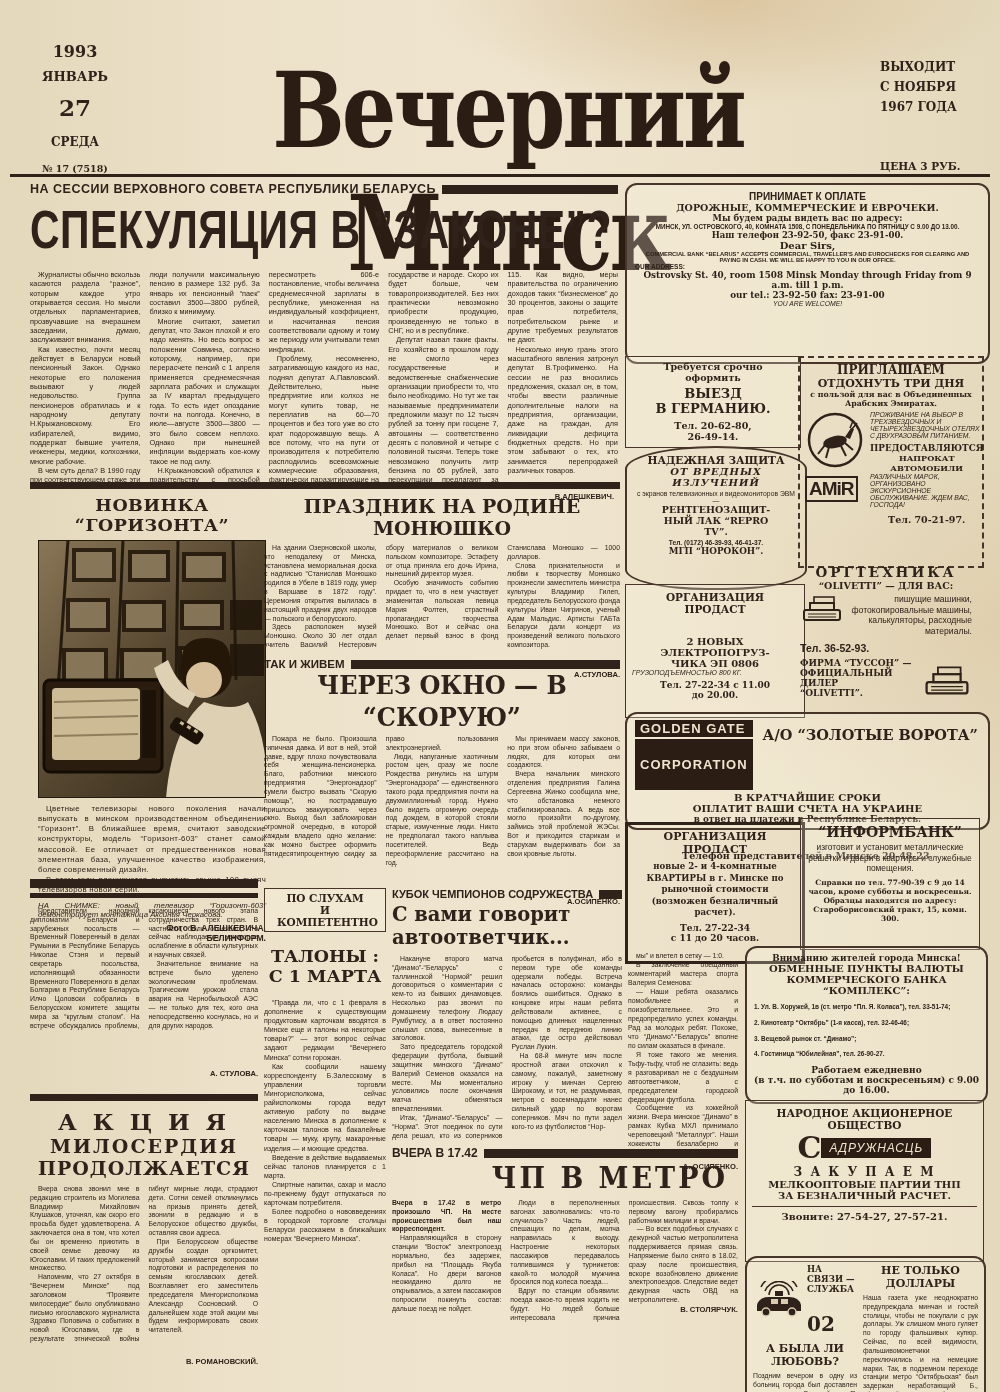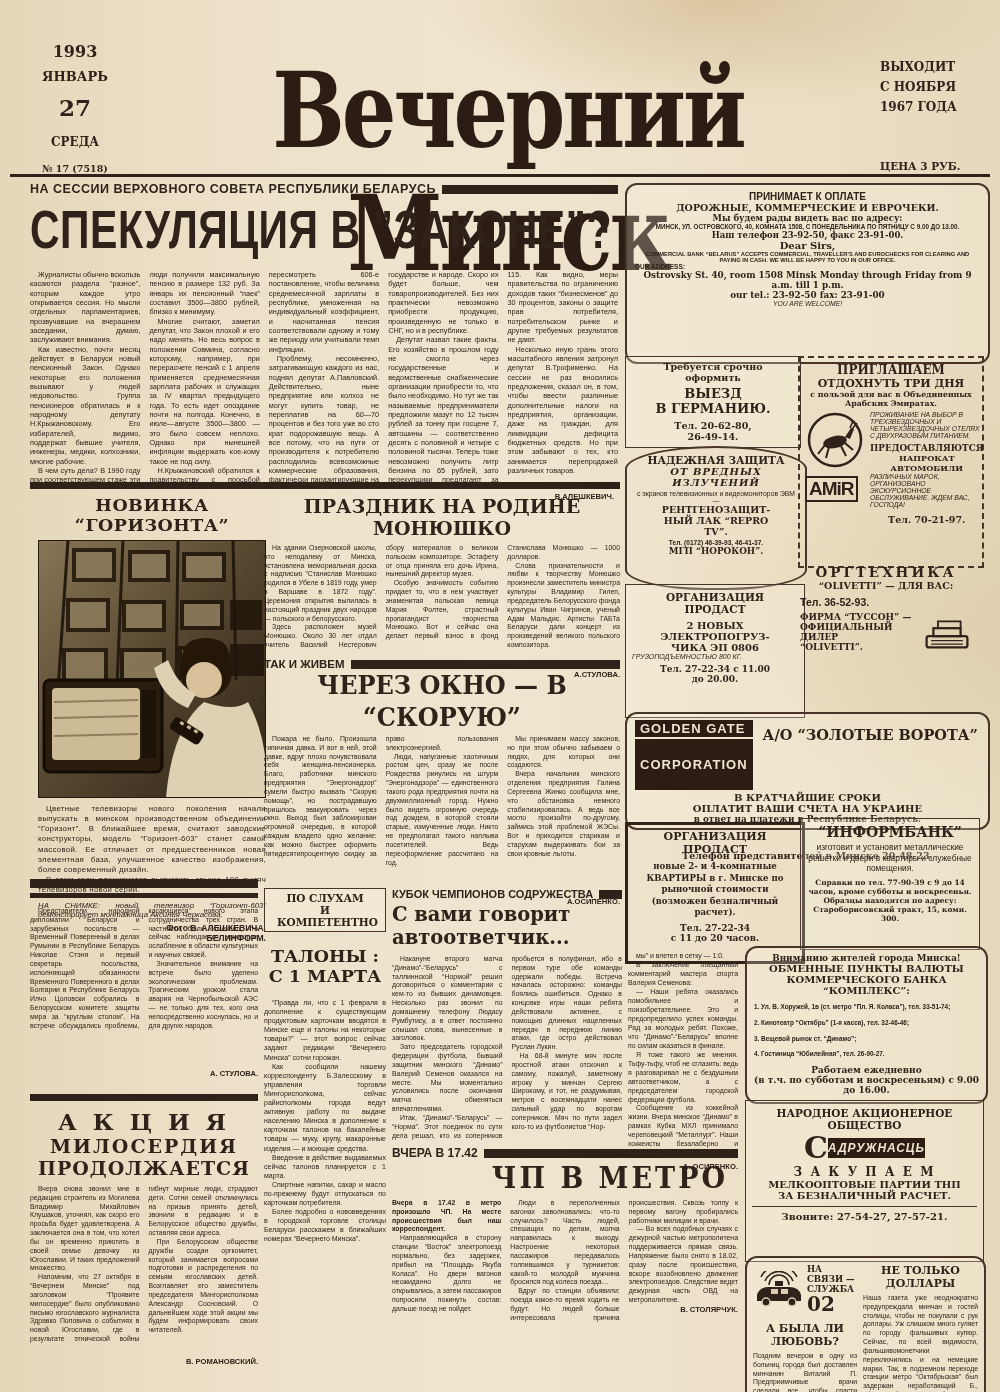--- a/index.html
+++ b/index.html
@@ -116,21 +116,21 @@
     <div class="ctr serif b" style="font-size:9.5px;">РЕНТГЕНОЗАЩИТ-</div>
     <div class="ctr serif b" style="font-size:9.5px;">НЫЙ ЛАК “REPRO</div>
     <div class="ctr serif b" style="font-size:9.5px;">TV”.</div>
     <div class="ctr b" style="font-size:6.6px;margin-top:2px;">Тел. (0172) 46-39-93, 46-41-37.</div>
     <div class="ctr serif b" style="font-size:8.8px;">МГП “НОРОКОН”.</div>
   </div>
 
   <div class="abs box" style="left:625px;top:584px;width:166px;height:120px;padding:6px;">
     <div class="ctr serif b" style="font-size:10.5px;">ОРГАНИЗАЦИЯ</div>
     <div class="ctr serif b" style="font-size:10.5px;">ПРОДАСТ</div>
-    <div class="ctr serif b" style="font-size:10px;margin-top:5px;">2 НОВЫХ</div>
+    <div class="ctr serif b" style="font-size:10px;margin-top:21px;">2 НОВЫХ</div>
     <div class="ctr serif b" style="font-size:10px;">ЭЛЕКТРОПОГРУЗ-</div>
     <div class="ctr serif b" style="font-size:10px;">ЧИКА ЭП 0806</div>
     <div style="font-size:7px;font-style:italic;">ГРУЗОПОДЪЕМНОСТЬЮ 800 КГ.</div>
     <div class="ctr serif b" style="font-size:9px;margin-top:4px;">Тел. 27-22-34 с 11.00</div>
     <div class="ctr serif b" style="font-size:9px;">до 20.00.</div>
   </div>
 
   <div class="abs dashbox" style="left:798px;top:356px;width:172px;height:198px;padding:5px;">
     <div class="ctr serif b" style="font-size:12px;">ПРИГЛАШАЕМ</div>
     <div class="ctr serif b" style="font-size:11px;">ОТДОХНУТЬ ТРИ ДНЯ</div>
@@ -156,20 +156,31 @@
         <div class="ctr serif b" style="font-size:8.2px;">НАПРОКАТ АВТОМОБИЛИ</div>
         <div style="font-size:6.8px;font-style:italic;">РАЗЛИЧНЫХ МАРОК, ОРГАНИЗОВАНО ЭКСКУРСИОННОЕ ОБСЛУЖИВАНИЕ. ЖДЕМ ВАС, ГОСПОДА!</div>
         <div class="ctr serif b" style="font-size:9.5px;margin-top:6px;">Тел. 70-21-97.</div>
       </div>
     </div>
   </div>
 
   <div class="abs" style="left:798px;top:560px;width:172px;height:144px;padding:4px 2px;">
     <div class="ctr serif b" style="font-size:13.5px;letter-spacing:3px;">ОРГТЕХНИКА</div>
     <div class="ctr serif b" style="font-size:9.5px;">“OLIVETTI” — ДЛЯ ВАС:</div>
+    <div style="display:flex;gap:4px;margin-top:3px;">
+      <span>
+        <svg width="44" height="30" viewBox="0 0 44 30">
+          <rect x="4" y="16" width="36" height="10" rx="2" fill="none" stroke="#2f221a" stroke-width="2"></rect>
+          <rect x="10" y="9" width="24" height="7" fill="none" stroke="#2f221a" stroke-width="2"></rect>
+          <path d="M14 9 L14 3 L34 3 L34 9" fill="none" stroke="#2f221a" stroke-width="1.6"></path>
+          <path d="M8 20 h28 M8 23 h28" stroke="#2f221a" stroke-width="1.2"></path>
+        </svg>
+      </span>
+      <div style="flex:1;font-size:8.6px;text-align:right;line-height:1.25;">пишущие машинки, фотокопировальные машины, калькуляторы, расходные материалы.</div>
+    </div>
     <div class="b" style="font-size:10.5px;margin-top:5px;">Тел. 36-52-93.</div>
     <div style="display:flex;gap:4px;align-items:flex-end;">
       <div style="flex:1;">
         <div class="serif b" style="font-size:9px;margin-top:4px;">ФИРМА “ТУССОН” —</div>
         <div class="serif b" style="font-size:9px;">ОФИЦИАЛЬНЫЙ ДИЛЕР</div>
         <div class="serif b" style="font-size:9px;">“OLIVETTI”.</div>
       </div>
       <span>
         <svg width="50" height="34" viewBox="0 0 44 30">
           <rect x="4" y="16" width="36" height="10" rx="2" fill="none" stroke="#2f221a" stroke-width="2"></rect>
@@ -405,21 +416,21 @@
         <p>4. Гостиница “Юбилейная”, тел. 26-90-27.</p>
       </div>
     <div class="ctr serif b" style="font-size:9px;margin-top:4px;">Работаем ежедневно</div>
     <div class="ctr serif b" style="font-size:9px;">(в т.ч. по субботам и воскресеньям) с 9.00 до 16.00.</div>
   </div>
 
   <div class="abs box" style="left:745px;top:1100px;width:225px;height:148px;padding:6px;">
     <div class="ctr serif b" style="font-size:10.5px;">НАРОДНОЕ АКЦИОНЕРНОЕ ОБЩЕСТВО</div>
     <div style="display:flex;justify-content:center;align-items:center;margin-top:3px;">
       <span class="serif b" style="font-size:30px;line-height:.9;">С</span>
-      <span style="background:#2b1d14;color:#efe5cf;font-weight:bold;font-size:12px;letter-spacing:1px;padding:3px 0;font-style:italic;">АДРУЖНАСЦЬ</span>
+      <span style="background:#2b1d14;color:#efe5cf;font-weight:normal;font-size:12px;letter-spacing:1px;padding:3px 8px;font-style:italic;">АДРУЖНАСЦЬ</span>
     </div>
     <div class="ctr serif b" style="font-size:12px;letter-spacing:2px;margin-top:4px;">З А К У П А Е М</div>
     <div class="ctr serif b" style="font-size:10px;">МЕЛКООПТОВЫЕ ПАРТИИ ТНП</div>
     <div class="ctr serif b" style="font-size:10px;">ЗА БЕЗНАЛИЧНЫЙ РАСЧЕТ.</div>
     <div class="ctr serif b" style="font-size:10px;margin-top:5px;border-top:1.5px solid var(--line);padding-top:4px;">Звоните: 27-54-27, 27-57-21.</div>
   </div>
 
   <div class="abs rbox" style="left:745px;top:1256px;width:225px;height:140px;padding:6px;">
     <div style="display:flex;gap:6px;">
       <div style="width:104px;">
@@ -433,21 +444,21 @@
                 <rect x="28" y="18" width="7" height="5" fill="#d8cbae"></rect>
               <circle cx="13" cy="31" r="4" fill="#2f221a" stroke="#d8cbae" stroke-width="1.5"></circle>
               <circle cx="39" cy="31" r="4" fill="#2f221a" stroke="#d8cbae" stroke-width="1.5"></circle>
               <circle cx="6" cy="27" r="2" fill="#2f221a"></circle>
                 <circle cx="46" cy="27" r="2" fill="#2f221a"></circle>
             </svg>
           </span>
           <div>
             <div class="serif b" style="font-size:8.6px;">НА СВЯЗИ —</div>
             <div class="serif b" style="font-size:8.6px;">СЛУЖБА</div>
-            <div class="serif b" style="font-size:20px;line-height:1;">02</div>
+            <div class="serif b" style="font-size:20px;line-height:1;margin-top:20px;">02</div>
           </div>
         </div>
         <div class="serif b ctr" style="font-size:11px;margin-top:8px;">А БЫЛА ЛИ</div>
         <div class="serif b ctr" style="font-size:11px;">ЛЮБОВЬ?</div>
         <div style="font-size:6.8px;text-align:justify;margin-top:4px;line-height:1.3;">Поздним вечером в одну из больниц города был доставлен минчанин Виталий П. Предприимчивые врачи сделали все, чтобы спасти раненого. Сейчас он уже вне опасности и дал показания работникам милиции о ссоре со знакомой девушкой…</div>
       </div>
       <div style="flex:1;">
         <div class="serif b ctr" style="font-size:11px;">НЕ ТОЛЬКО</div>
         <div class="serif b ctr" style="font-size:11px;">ДОЛЛАРЫ</div>
         <div style="font-size:6.8px;text-align:justify;margin-top:4px;line-height:1.3;">Наша газета уже неоднократно предупреждала минчан и гостей столицы, чтобы не покупали с рук доллары. Уж слишком много гуляет по городу фальшивых купюр. Сейчас, по всей видимости, фальшивомонетчики переключились и на немецкие марки. Так, в подземном переходе станции метро “Октябрьская” был задержан неработающий Б., сбывавший фальшивые банкноты…</div>

